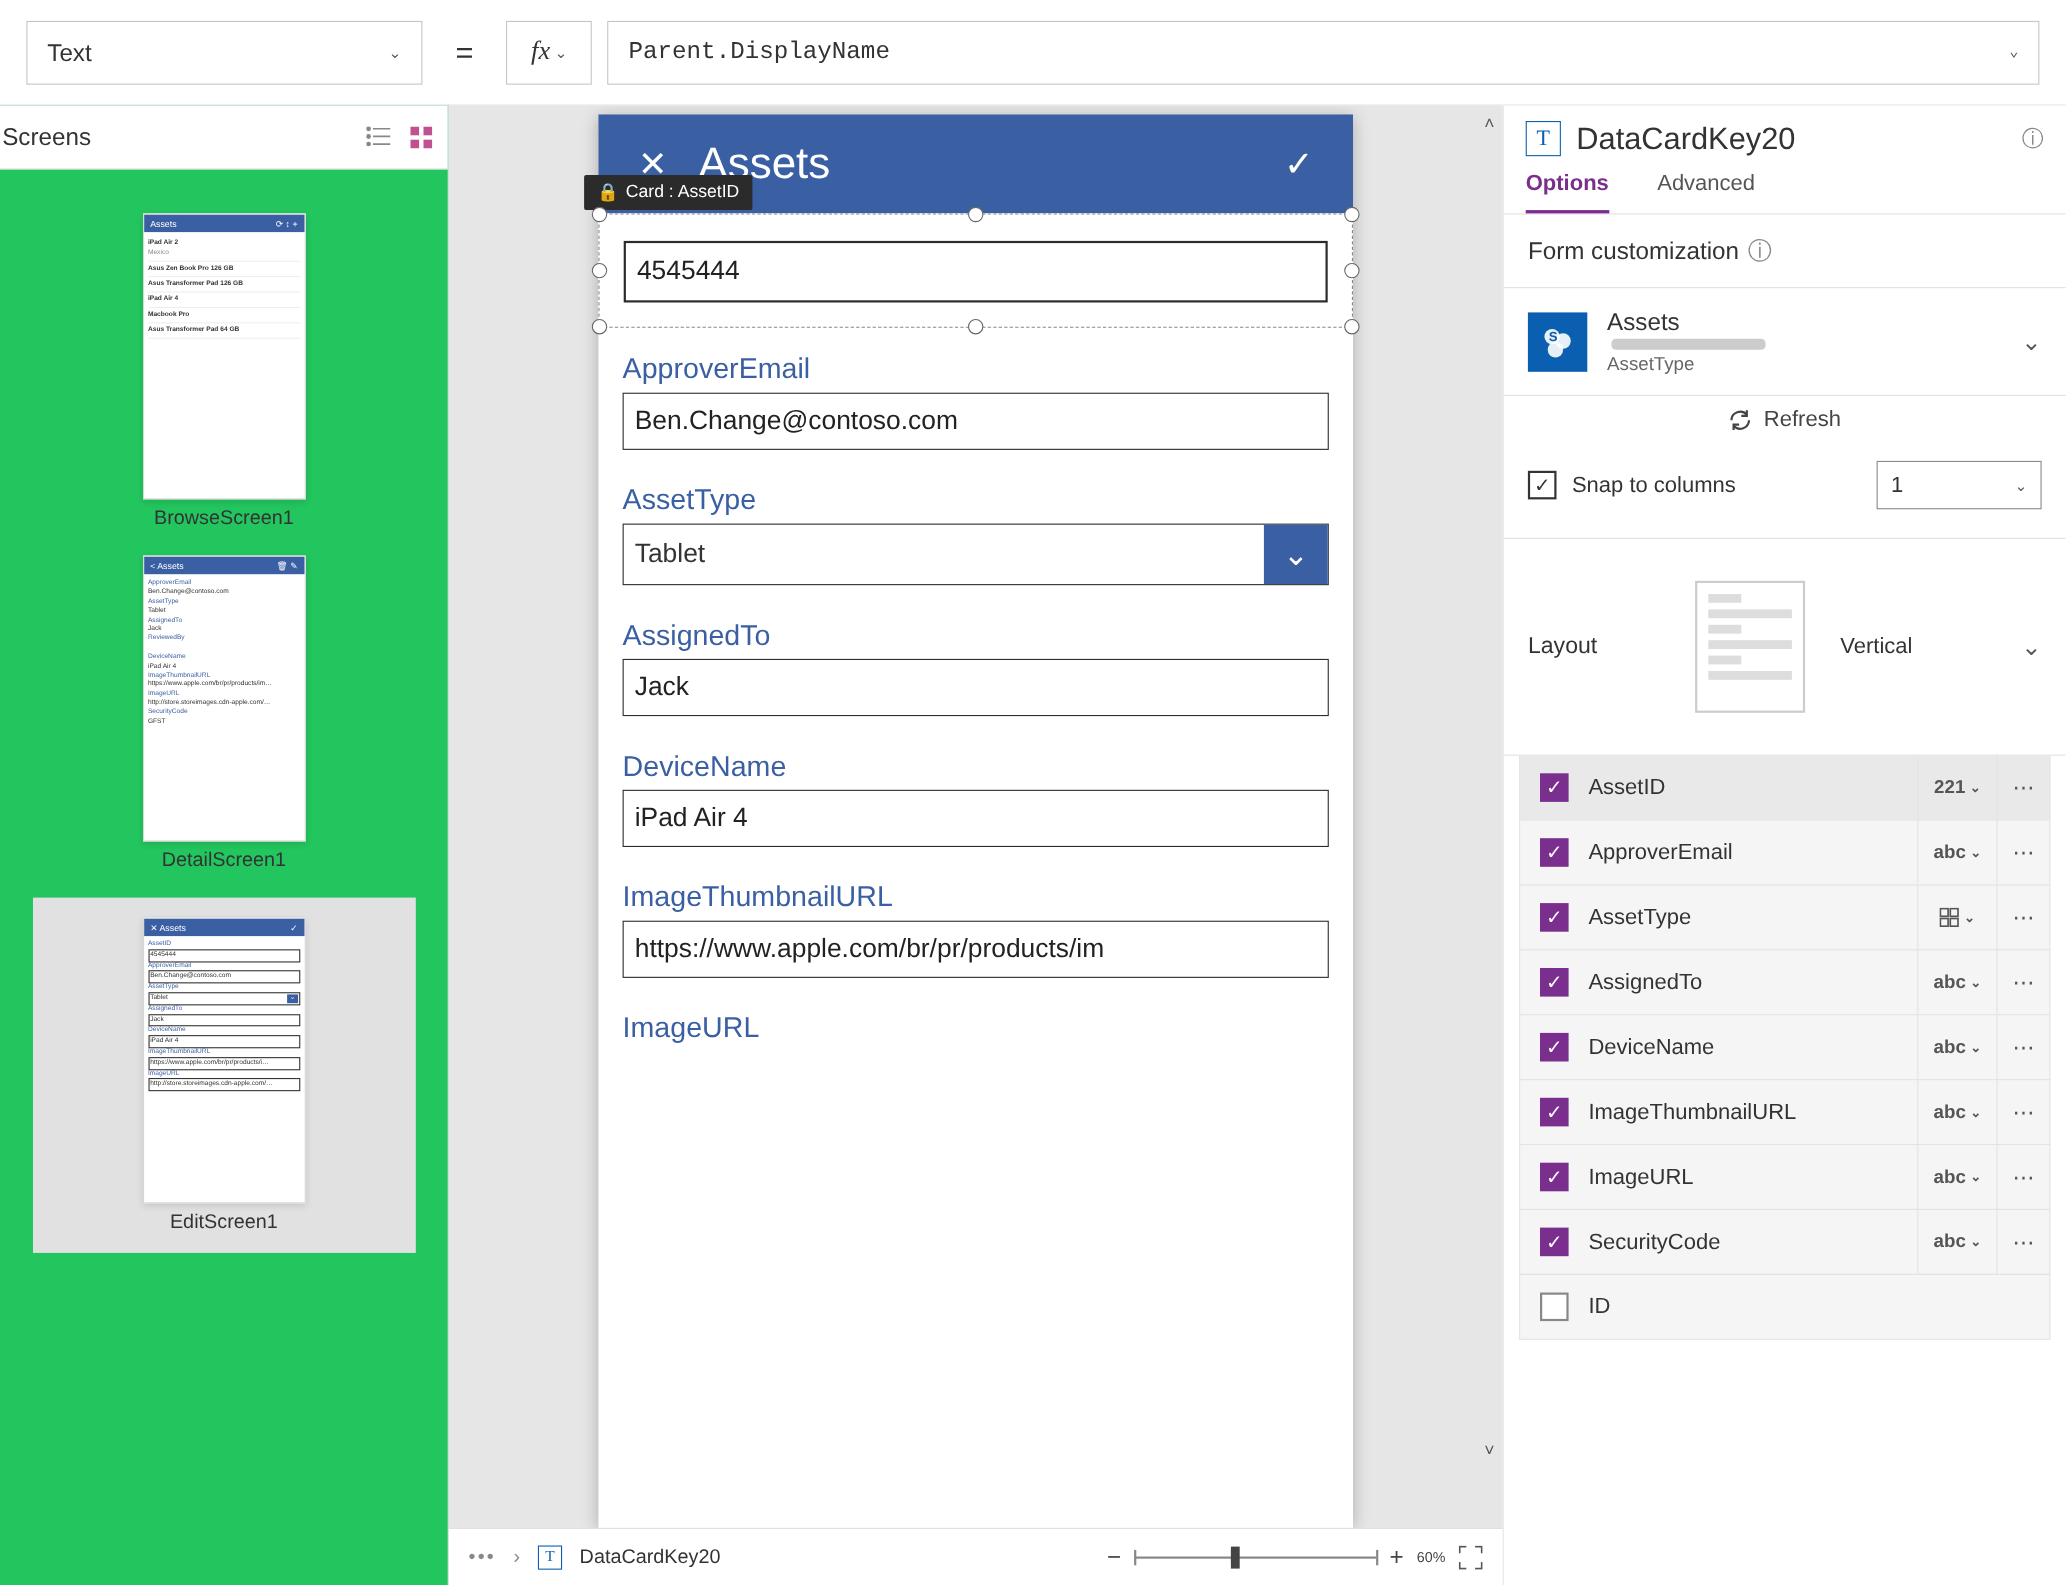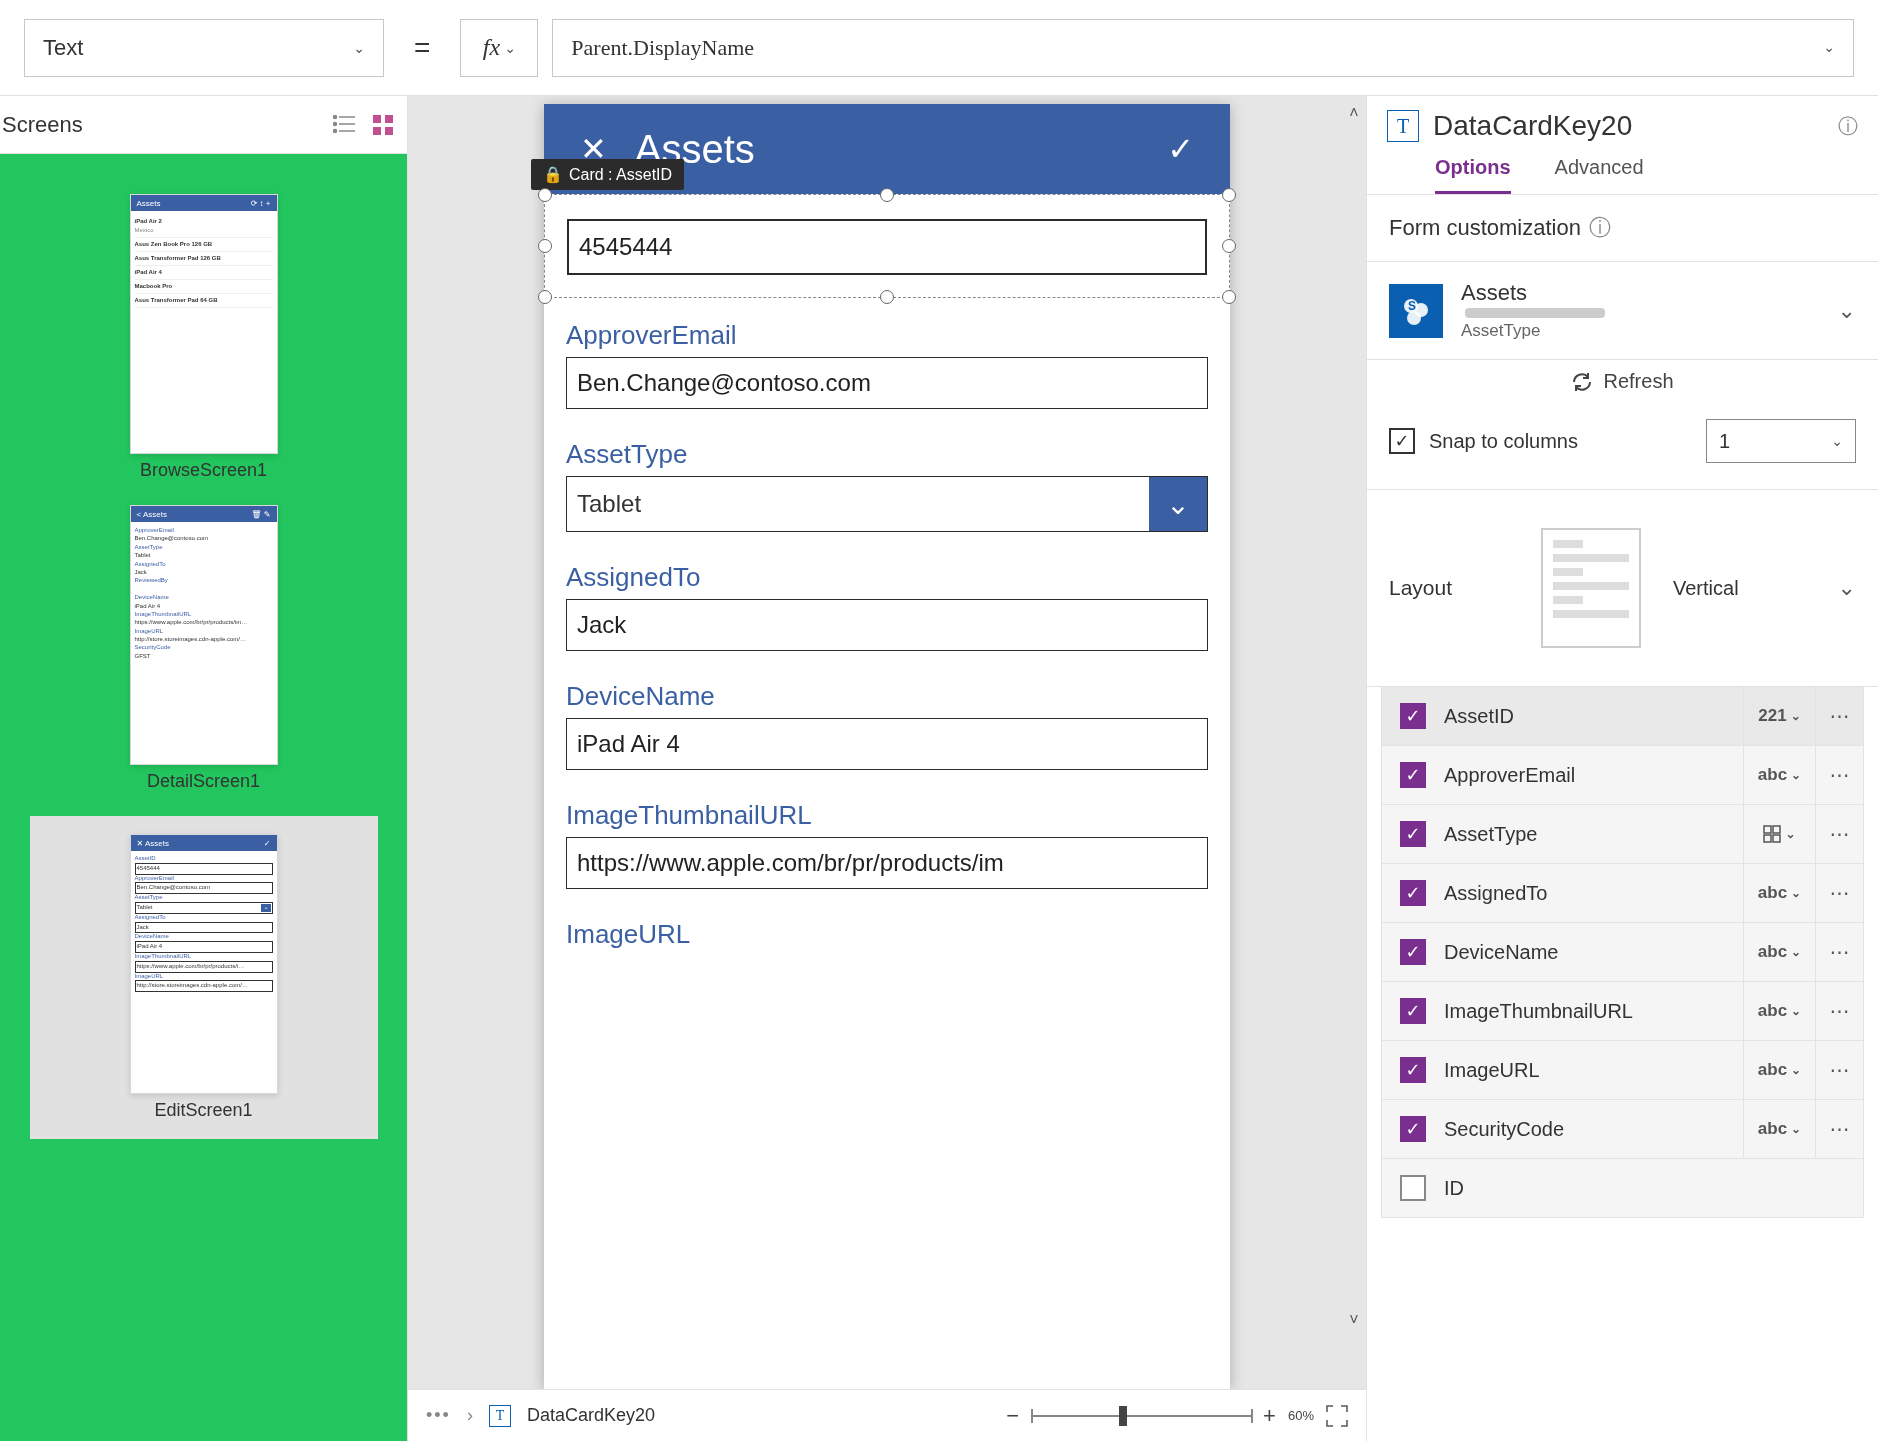--- a/index.html
+++ b/index.html
@@ -33,21 +33,21 @@
     width: 78px; height: 58px;
     border: 1px solid #c6c6c6;
     display: flex; align-items: center; justify-content: center;
     gap: 4px;
   }
   .fx-box .fx { font-style: italic; font-family: serif; font-size: 24px; color: #333; }
   .formula-input {
     flex: 1; height: 58px;
     border: 1px solid #c6c6c6;
     display: flex; align-items: center; justify-content: space-between;
-    padding: 0 18px; font-size: 22px; font-family: Liberation Serif, serif;
+    padding: 0 18px; font-size: 22px; font-family: Liberation Mono, monospace;
   }
 
   
   .main {
     display: flex;
     height: calc(100% - 96px);
   }
 
   
   .left-panel {
@@ -205,21 +205,21 @@
   .rp-header {
     display: flex; align-items: center; gap: 14px;
     padding: 14px 20px 6px 20px;
   }
   .rp-title { font-size: 28px; flex: 1; }
   .rp-tabs {
     display: flex; gap: 44px; padding: 0 20px;
     border-bottom: 1px solid #e1e1e1; font-size: 20px;
   }
   .rp-tab { padding: 8px 0 12px 0; color: #555; }
-  .rp-tab.active { color: #7a2f8e; border-bottom: 3px solid #7a2f8e; font-weight: 600; margin-left: 48px; }
+  .rp-tab.active { color: #7a2f8e; border-bottom: 3px solid #7a2f8e; font-weight: 600; }
 
   .rp-section {
     border-bottom: 1px solid #e1e1e1;
     padding: 18px 22px;
   }
   .rp-section-title { font-size: 22px; display: flex; align-items: center; gap: 8px; }
 
   .datasource {
     display: flex; align-items: center; gap: 18px;
   }

